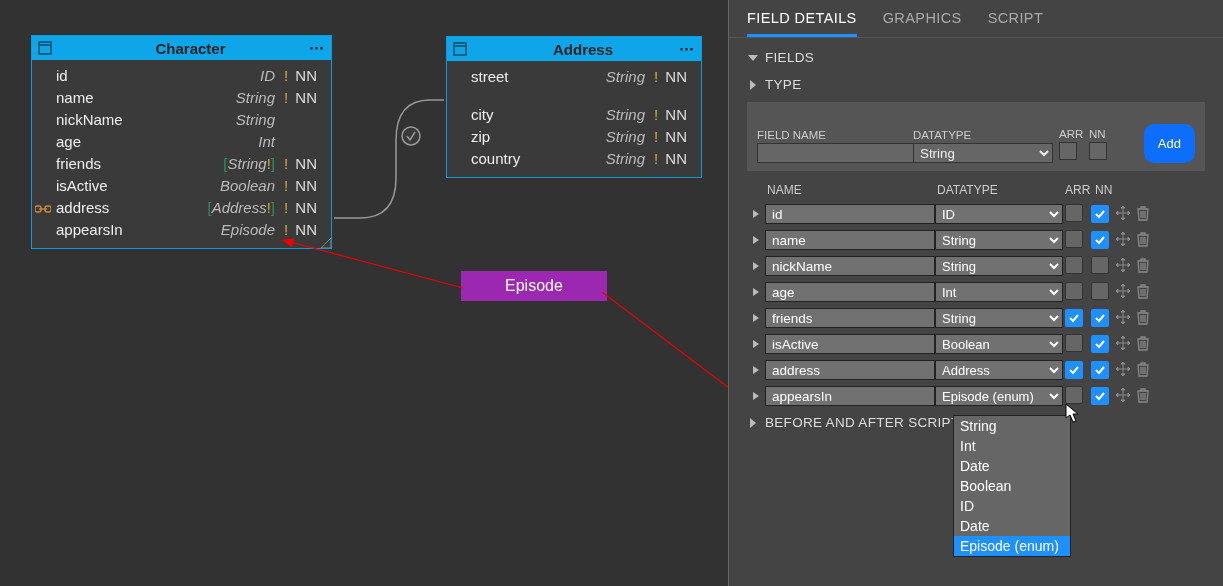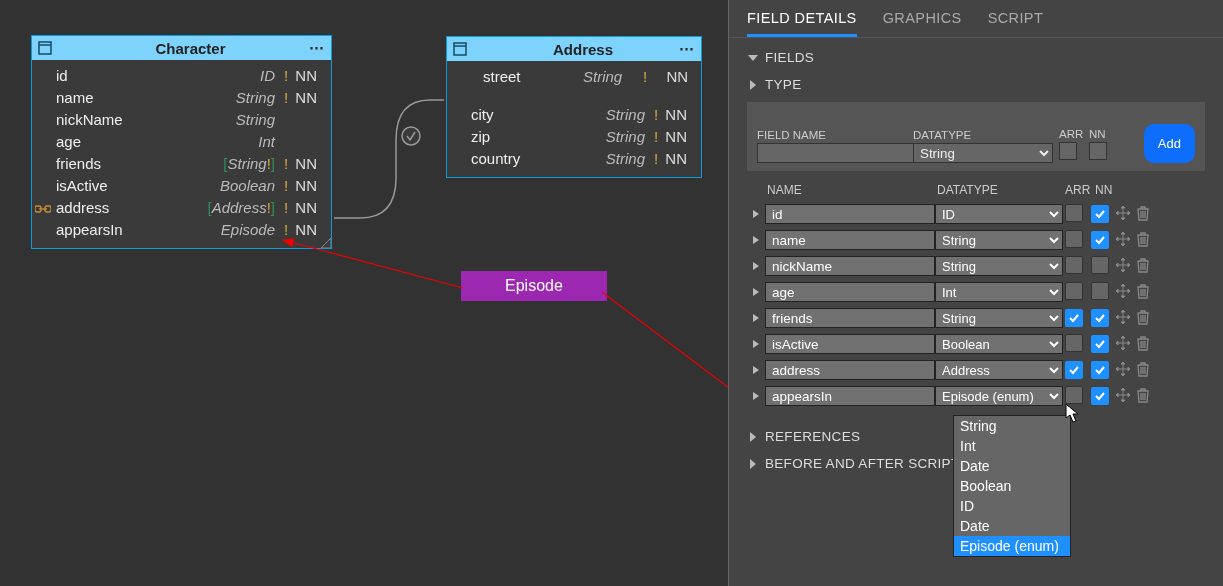--- a/index.html
+++ b/index.html
@@ -3,21 +3,21 @@
 <meta charset="utf-8">
 <style>
 * { box-sizing: border-box; margin: 0; padding: 0; font-family: "Segoe UI", Arial, sans-serif; }
 body { background: #323232; color: #ddd; width: 1223px; height: 586px; position: relative; overflow: hidden; font-size: 14px; }
 
 
 .canvas { position: absolute; left: 0; top: 0; width: 728px; height: 586px; background: #323232; }
 
 
 .entity { position: absolute; border: 1px solid #0d9bdb; background: #3a3a3a; }
-.entity-header { background: #7dd3fc; color: #222; height: 24px; display: flex; align-items: center; padding: 0 6px; font-weight: 700; font-size: 15px; position: relative; }
+.entity-header { background: #0ea5e9; color: #222; height: 24px; display: flex; align-items: center; padding: 0 6px; font-weight: 700; font-size: 15px; position: relative; }
 .entity-header .icon { width: 14px; height: 14px; margin-right: 4px; position: relative; }
 .entity-header .icon svg { display: block; }
 .entity-header .title { flex: 1; text-align: center; }
 .entity-header .more { position: absolute; right: 6px; font-weight: 700; color: #222; font-size: 15px; letter-spacing: 1px; }
 .entity-body { padding: 4px 0 8px; }
 .entity-row { display: grid; grid-template-columns: 22px 104px 1fr 14px 30px; align-items: center; padding: 1px 8px 1px 0; font-size: 15px; height: 22px; }
 .entity-row .col-icon { text-align: center; }
 .entity-row .col-name { color: #eee; padding-left: 2px; }
 .entity-row .col-type { color: #bbb; font-style: italic; text-align: right; padding-right: 4px; }
 .entity-row .col-bang { color: #d6a83e; text-align: center; }
@@ -164,21 +164,21 @@
       <span class="icon">
         <svg viewBox="0 0 14 14" width="14" height="14">
             <rect x="1" y="1" width="12" height="12" fill="none" stroke="#154b63" stroke-width="1.5"></rect>
             <line x1="1" y1="4" x2="13" y2="4" stroke="#154b63" stroke-width="1.5"></line>
           </svg>
       </span>
       <span class="title">Address</span>
       <span class="more">⋯</span>
     </div>
     <div class="entity-body" id="addr-body">
-        <div class="entity-row" style="grid-template-columns: 22px 90px 1fr 14px 30px; gap: 12px;">
+        <div class="entity-row" style="grid-template-columns: 22px 90px 1fr 14px 30px;">
     <div class="col-icon"></div>
     <div class="col-name">street</div>
     <div class="col-type"><i>String</i></div>
     <div class="col-bang">!</div>
     <div class="col-nn">NN</div>
         </div>
         <div class="entity-row" style="grid-template-columns: 22px 90px 1fr 14px 30px; margin-top: 16px;">
     <div class="col-icon"></div>
     <div class="col-name">city</div>
     <div class="col-type"><i>String</i></div>
@@ -462,28 +462,20 @@
       <span><svg viewBox="0 0 16 16">
                 <path d="M8 1 L10 3 L6 3 Z M8 15 L10 13 L6 13 Z M1 8 L3 6 L3 10 Z M15 8 L13 6 L13 10 Z M8 3 L8 13 M3 8 L13 8" stroke="#888" fill="#888" stroke-width="1"></path>
               </svg></span>
       <span><svg viewBox="0 0 16 16">
                 <path d="M3 4 L13 4 L12 15 L4 15 Z M6 2 L10 2 L10 4 L6 4 Z M6 6 L6 13 M8 6 L8 13 M10 6 L10 13" stroke="#888" fill="none" stroke-width="1.3"></path>
               </svg></span>
     </div>
         </div>
       </div>
 
-    <div class="section-header" style="margin-top:14px;">
-      <span class="chev">
-          <svg viewBox="0 0 12 12">
-            <path d="M3 1 L9 6 L3 11 Z"></path>
-          </svg>
-        </span>
-      <span>REFERENCES</span>
-    </div>
 
     <div class="section-header">
       <span class="chev">
           <svg viewBox="0 0 12 12">
             <path d="M3 1 L9 6 L3 11 Z"></path>
           </svg>
         </span>
       <span>BEFORE AND AFTER SCRIPTS</span>
     </div>
   </div>

